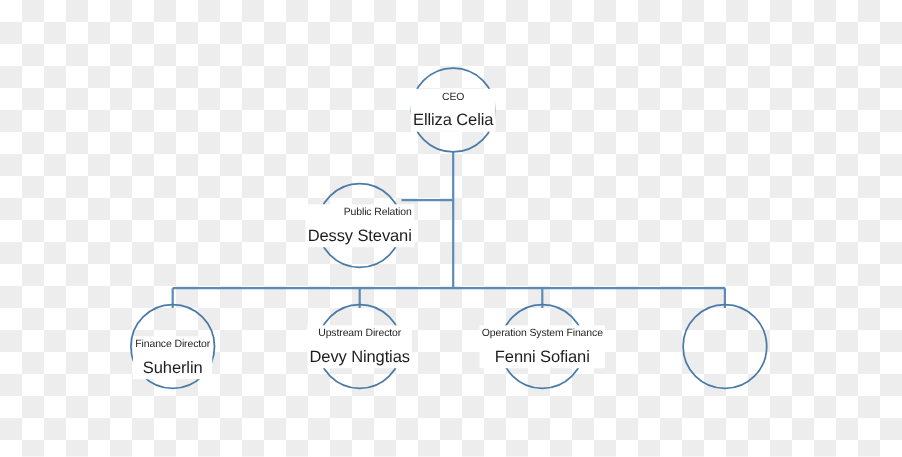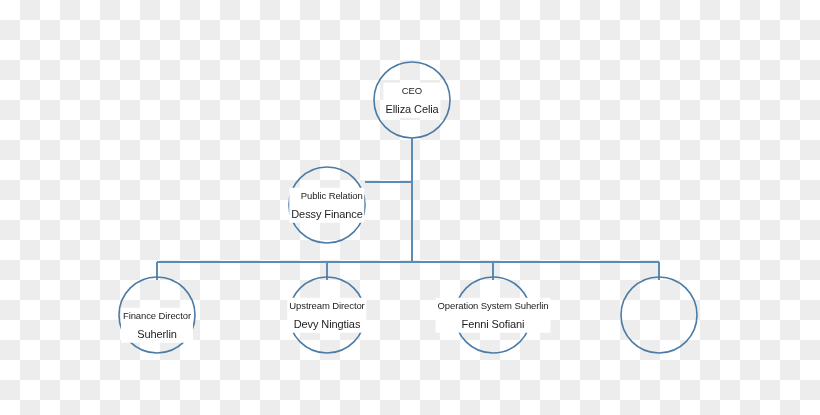--- a/index.html
+++ b/index.html
@@ -47,21 +47,21 @@
     padding: 3px 2px;
   }
   .node-title {
     display: block;
     font-size: 9.5px;
     letter-spacing: -0.1px;
     margin-bottom: 8px;
   }
   .node-person {
     display: block;
-    font-size: 11px;
+    font-size: 15px;
     letter-spacing: -0.1px;
   }
 </style>
 </head>
 <body>
 
 <div id="canvas">
 
   <svg id="chart-svg" viewBox="0 0 820 415">
     <g fill="none" stroke="#5b8cb8" stroke-width="2" stroke-linecap="butt">
@@ -88,32 +88,32 @@
     </g>
   </svg>
 
   <div class="node-label" style="left:412px; top:100px;">
     <span class="node-title">CEO</span>
     <span class="node-person">Elliza Celia</span>
   </div>
 
   <div class="node-label" style="left:327px; top:205px;text-align:right;">
     <span class="node-title">Public Relation</span>
-    <span class="node-person">Dessy Finance</span>
+    <span class="node-person">Dessy Stevani</span>
   </div>
 
   <div class="node-label" style="left:157px; top:315px;margin-top:10px;">
     <span class="node-title">Finance Director</span>
     <span class="node-person">Suherlin</span>
   </div>
 
   <div class="node-label" style="left:327px; top:315px;">
     <span class="node-title">Upstream Director</span>
     <span class="node-person">Devy Ningtias</span>
   </div>
 
   <div class="node-label" style="left:493px; top:315px;">
-    <span class="node-title">Operation System Suherlin</span>
+    <span class="node-title">Operation System Finance</span>
     <span class="node-person">Fenni Sofiani</span>
   </div>
 
 
 </div>
 
 </body></html>

